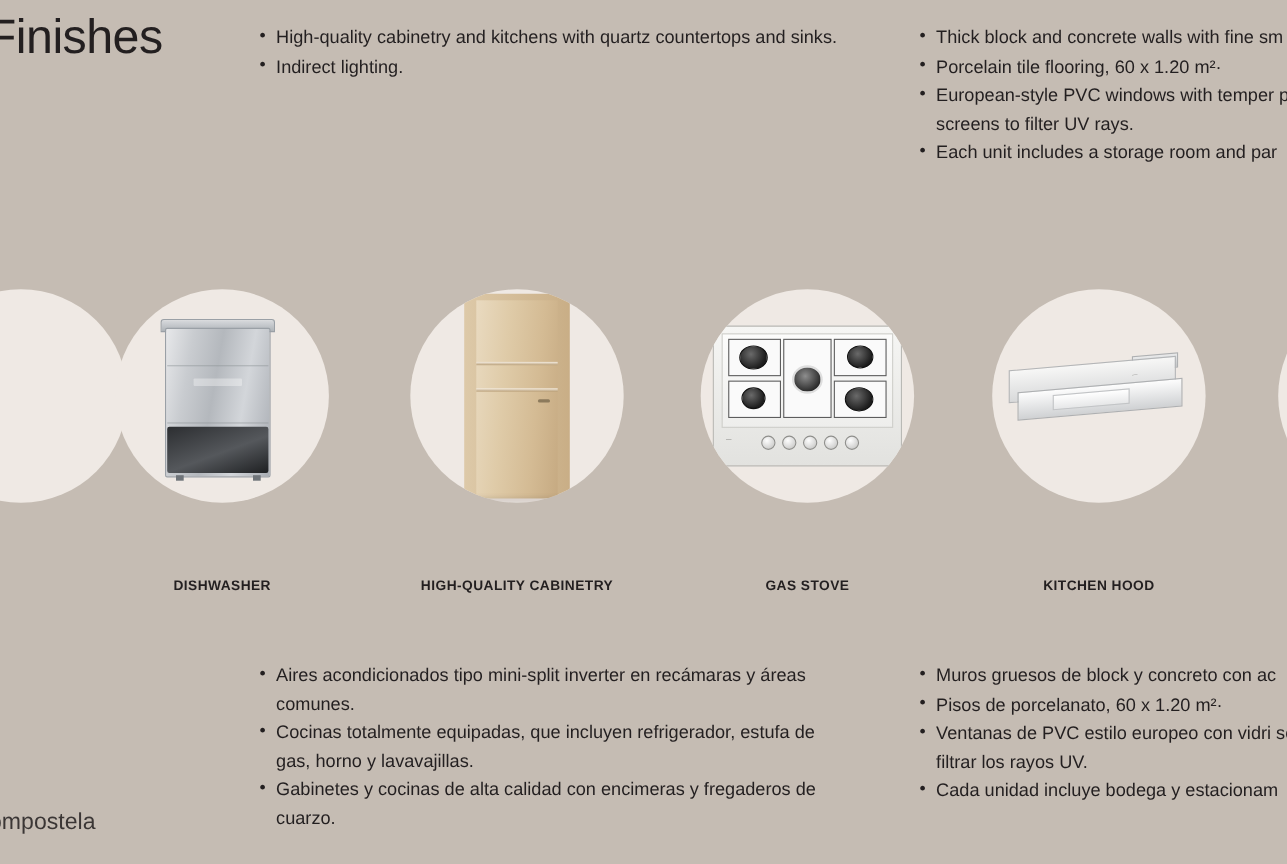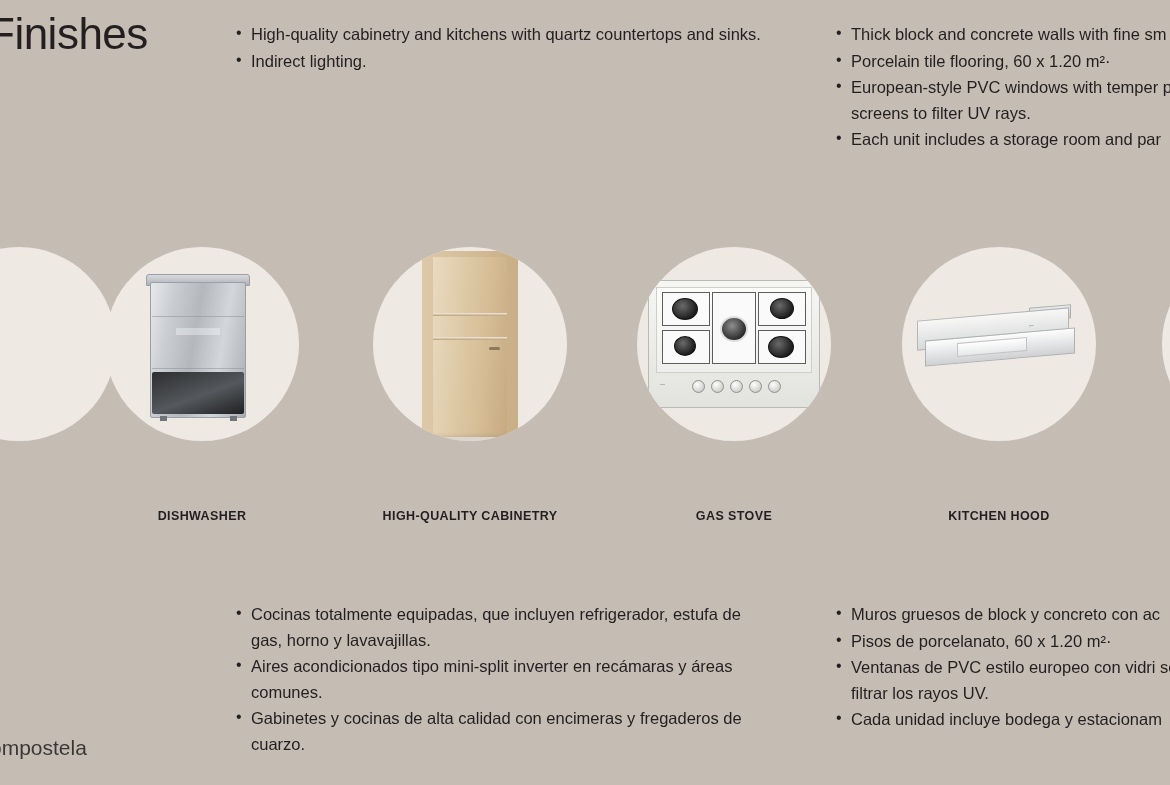--- a/index.html
+++ b/index.html
@@ -48,21 +48,21 @@
   }
 
   .list-en-left  { left: 236px; top: 22px;  width: 530px; }
   .list-en-right { left: 836px; top: 22px;  width: 420px; }
   .list-es-left  { left: 236px; top: 602px; width: 540px; }
   .list-es-right { left: 836px; top: 602px; width: 420px; }
 
   
   .row {
     position: absolute;
-    left: 0; top: 247px;
+    left: 0; top: 263px;
     width: 1064px; height: 290px;
   }
   .item {
     position: absolute;
     top: 0;
     width: 194px; height: 194px;
   }
   .circle {
     position: relative;
     width: 194px; height: 194px;
@@ -334,22 +334,22 @@
 
     <div class="item item-5">
       <div class="circle">
         <div class="blank-art"></div>
       </div>
       <div class="caption"></div>
     </div>
   </div>
 
   <ul class="bullets list-es-left">
+    <li>Aires acondicionados tipo mini-split inverter en recámaras y áreas comunes.</li>
     <li>Cocinas totalmente equipadas, que incluyen refrigerador, estufa de gas, horno y lavavajillas.</li>
-    <li>Aires acondicionados tipo mini-split inverter en recámaras y áreas comunes.</li>
     <li>Gabinetes y cocinas de alta calidad con encimeras y fregaderos de cuarzo.</li>
   </ul>
 
   <ul class="bullets list-es-right">
     <li>Muros gruesos de block y concreto con ac</li>
     <li>Pisos de porcelanato, 60 x 1.20 m²·</li>
     <li>Ventanas de PVC estilo europeo con vidri solares para filtrar los rayos UV.</li>
     <li>Cada unidad incluye bodega y estacionam</li>
   </ul>
 

